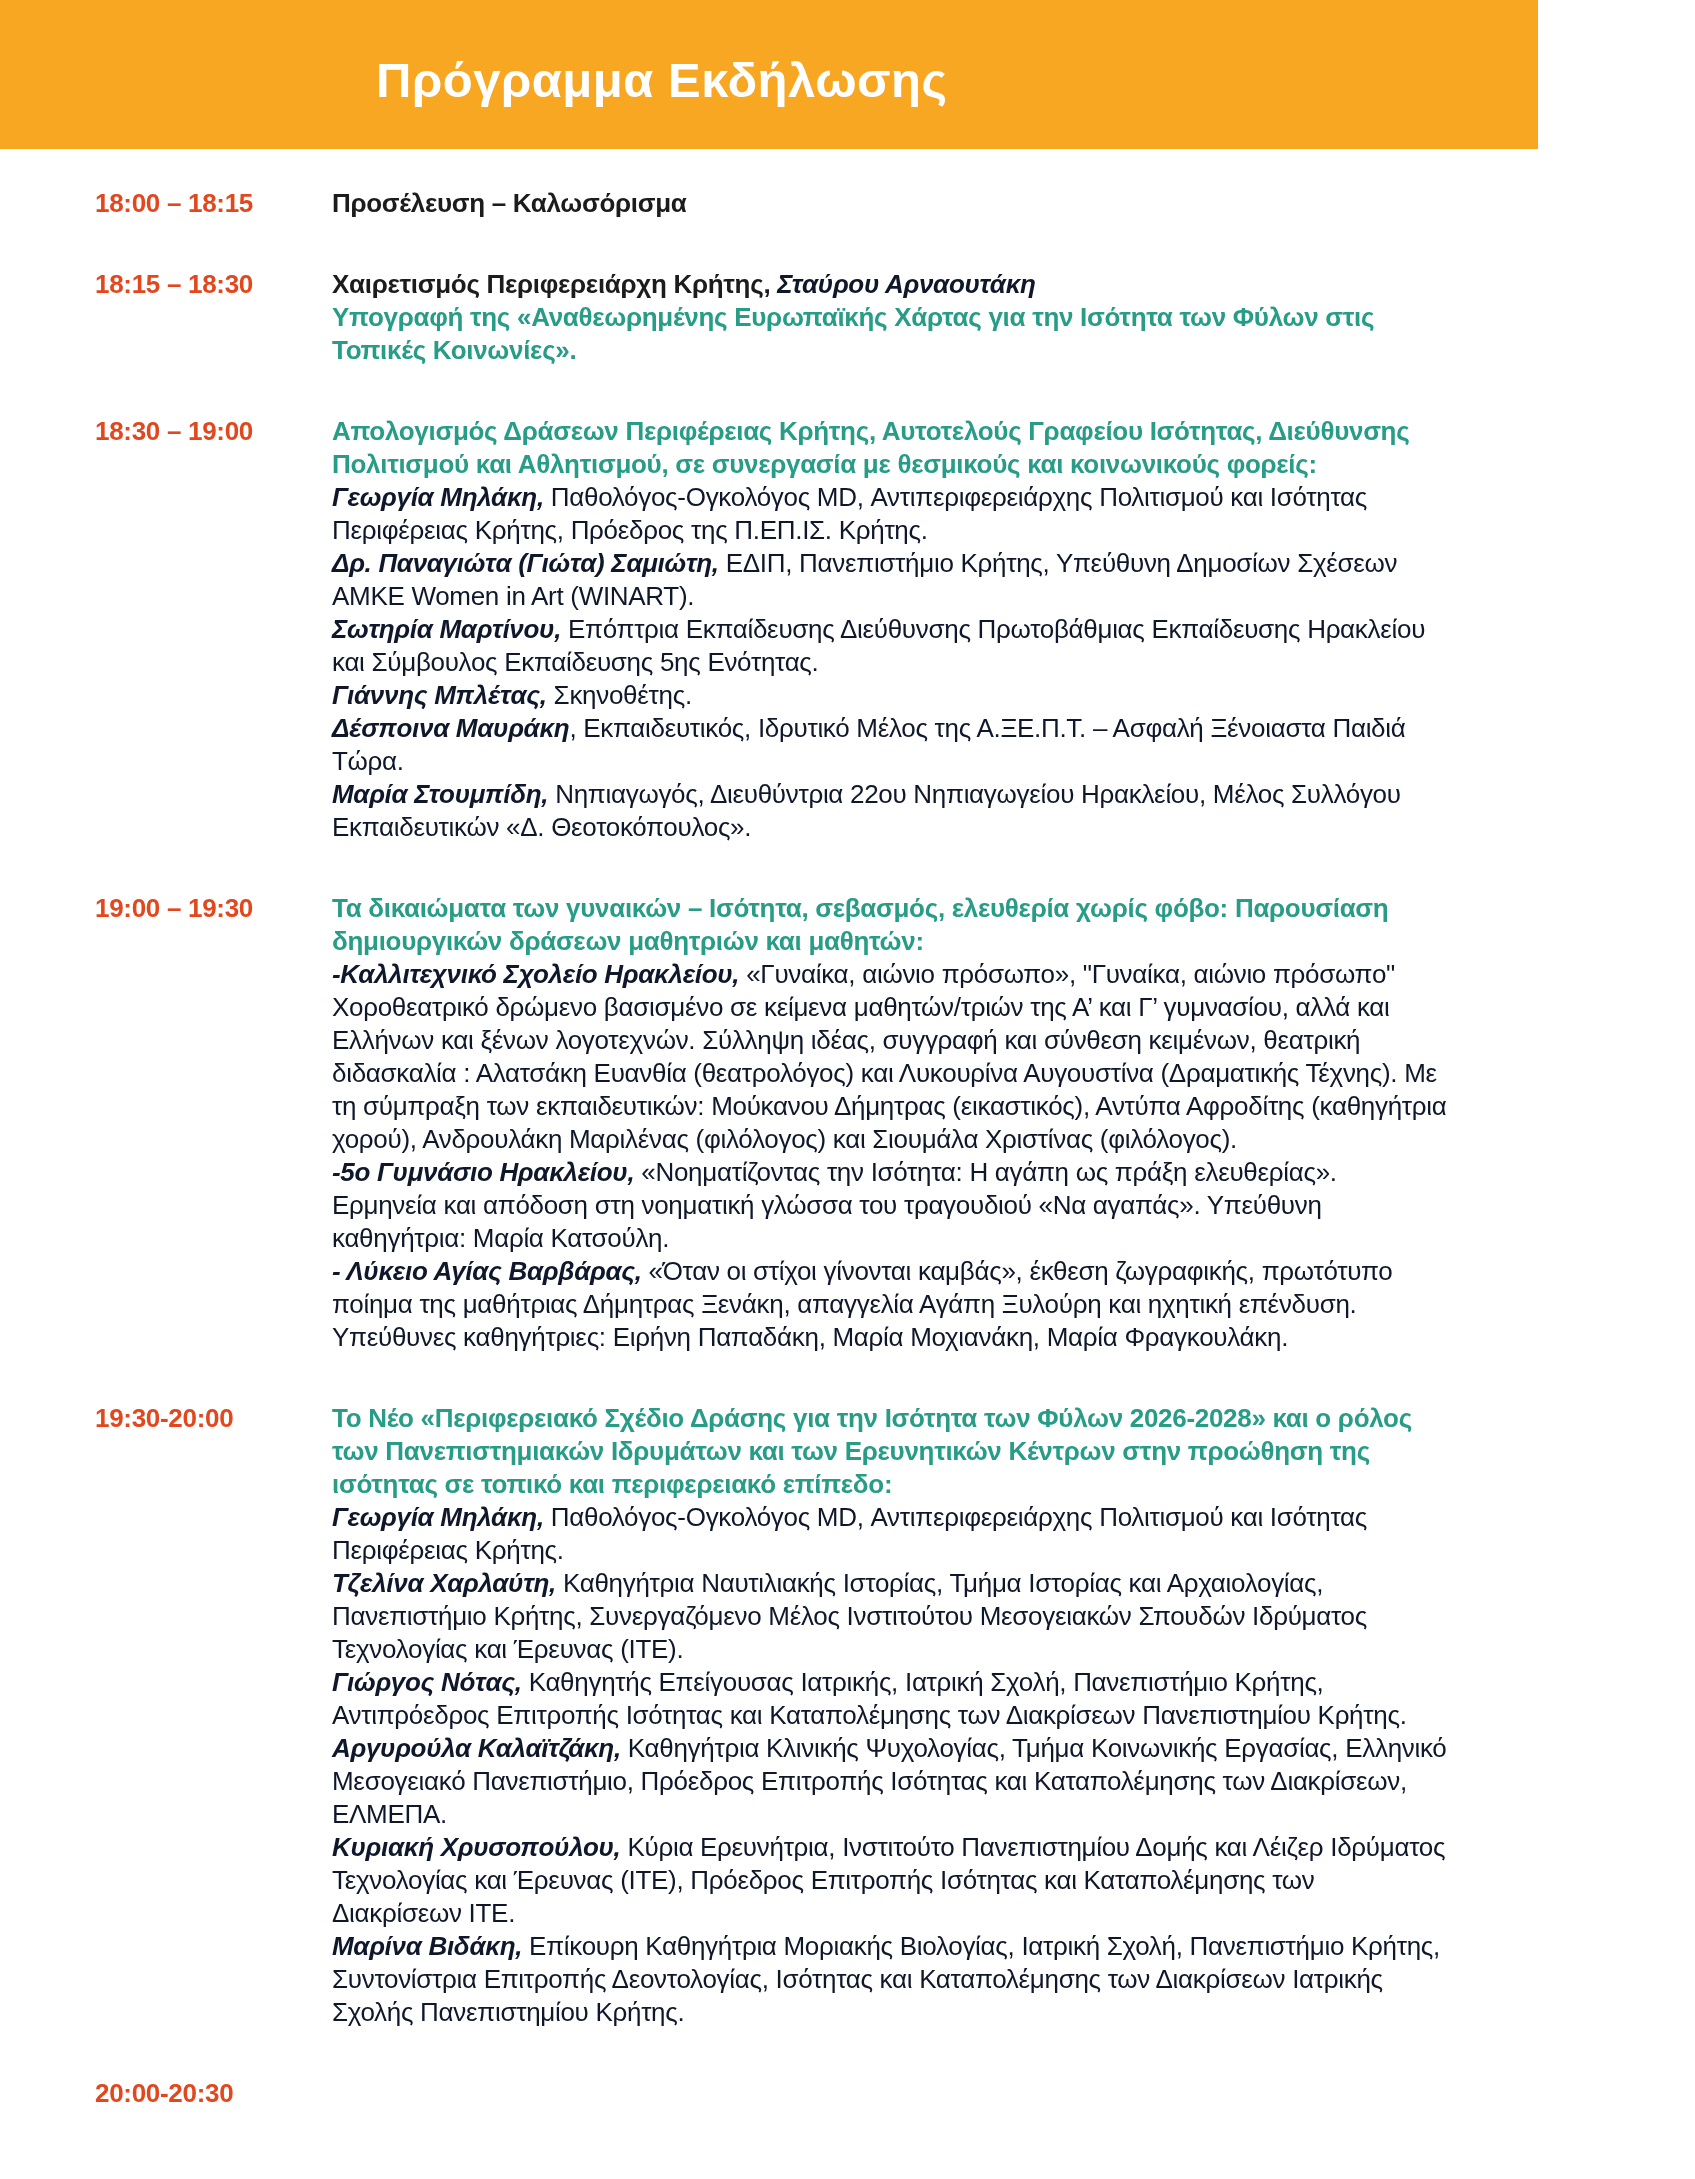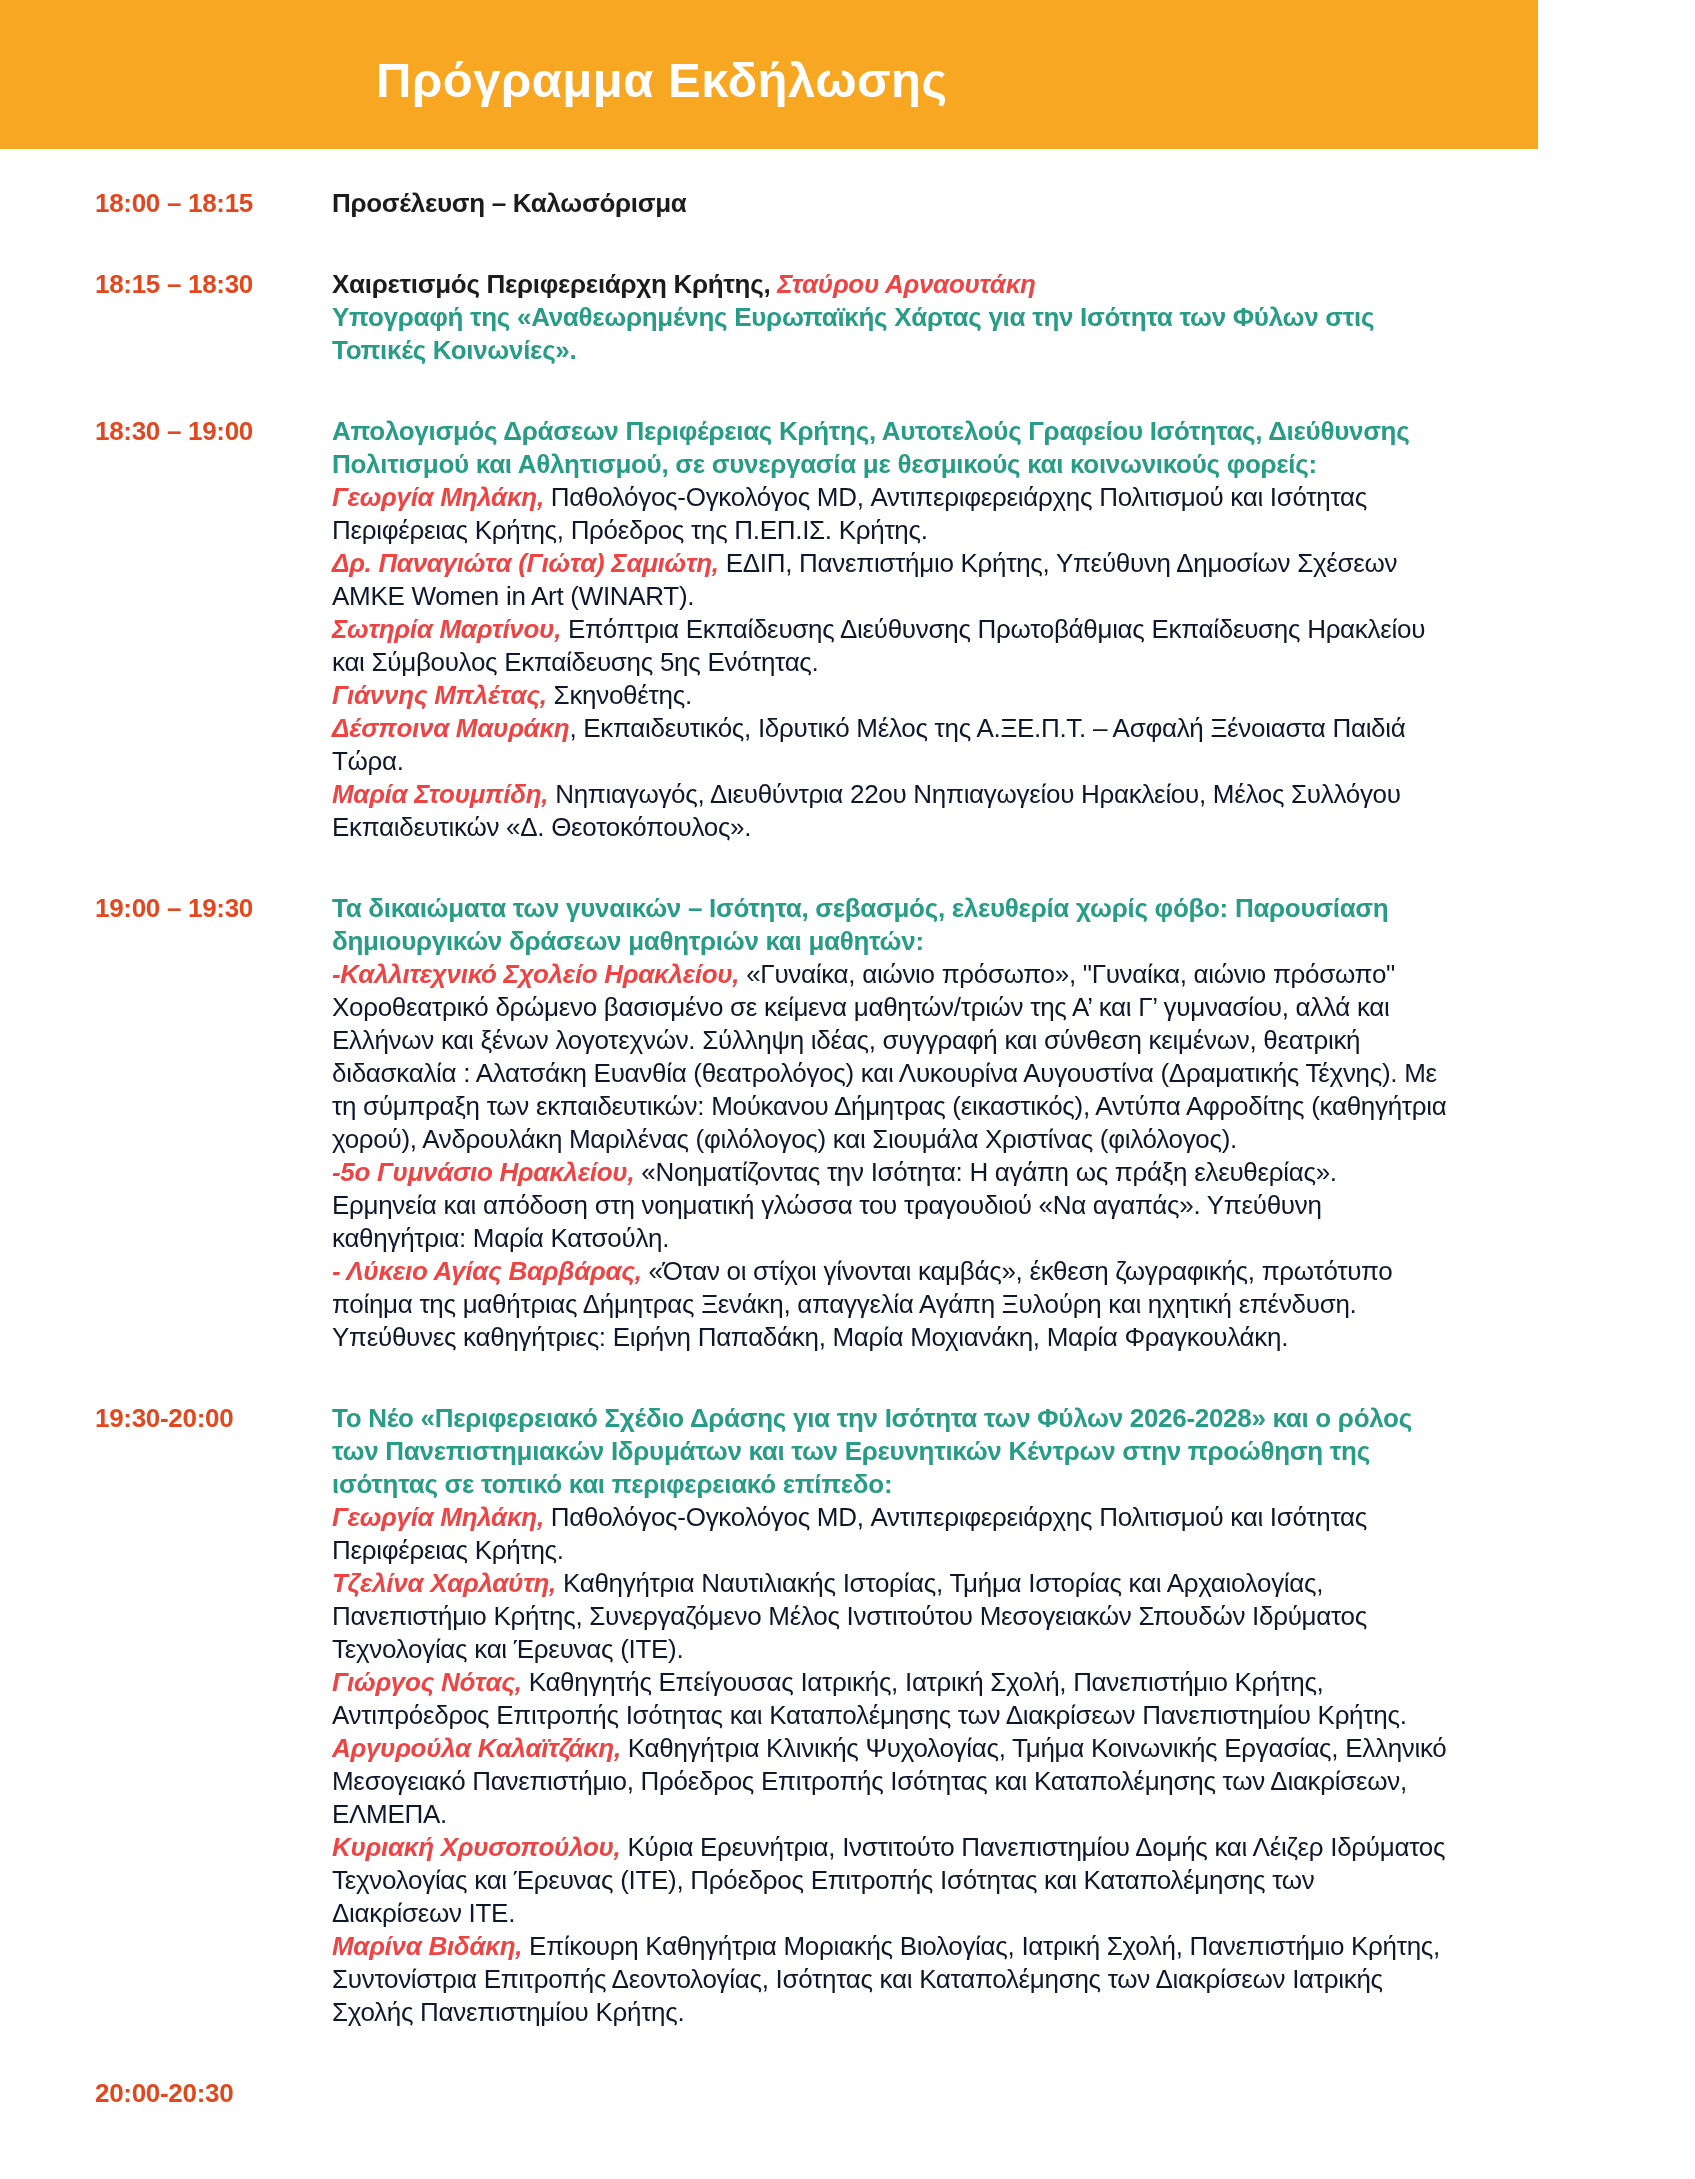--- a/index.html
+++ b/index.html
@@ -63,21 +63,21 @@
     letter-spacing: -0.3px;
   }
   .para {
     margin: 0;
     font-size: 26px;
     line-height: 33px;
     color: #3b3b3b;
   }
   .seg-text   { font-weight: 400; font-style: normal; color: #0f172a; text-align: right; }
   .seg-bold   { font-weight: 700; font-style: normal; color: #1c1c1c; }
-  .seg-name   { font-weight: 700; font-style: italic; color: #ef4444; }
+  .seg-name   { font-weight: 700; font-style: italic; color: #0f172a; }
   .seg-green  { font-weight: 700; font-style: normal; color: #279C86; }
 </style>
 </head>
 <body>
 
 <div class="page">
   <div class="header-bar">
     <h1>Πρόγραμμα Εκδήλωσης</h1>
   </div>
   <div class="schedule">

